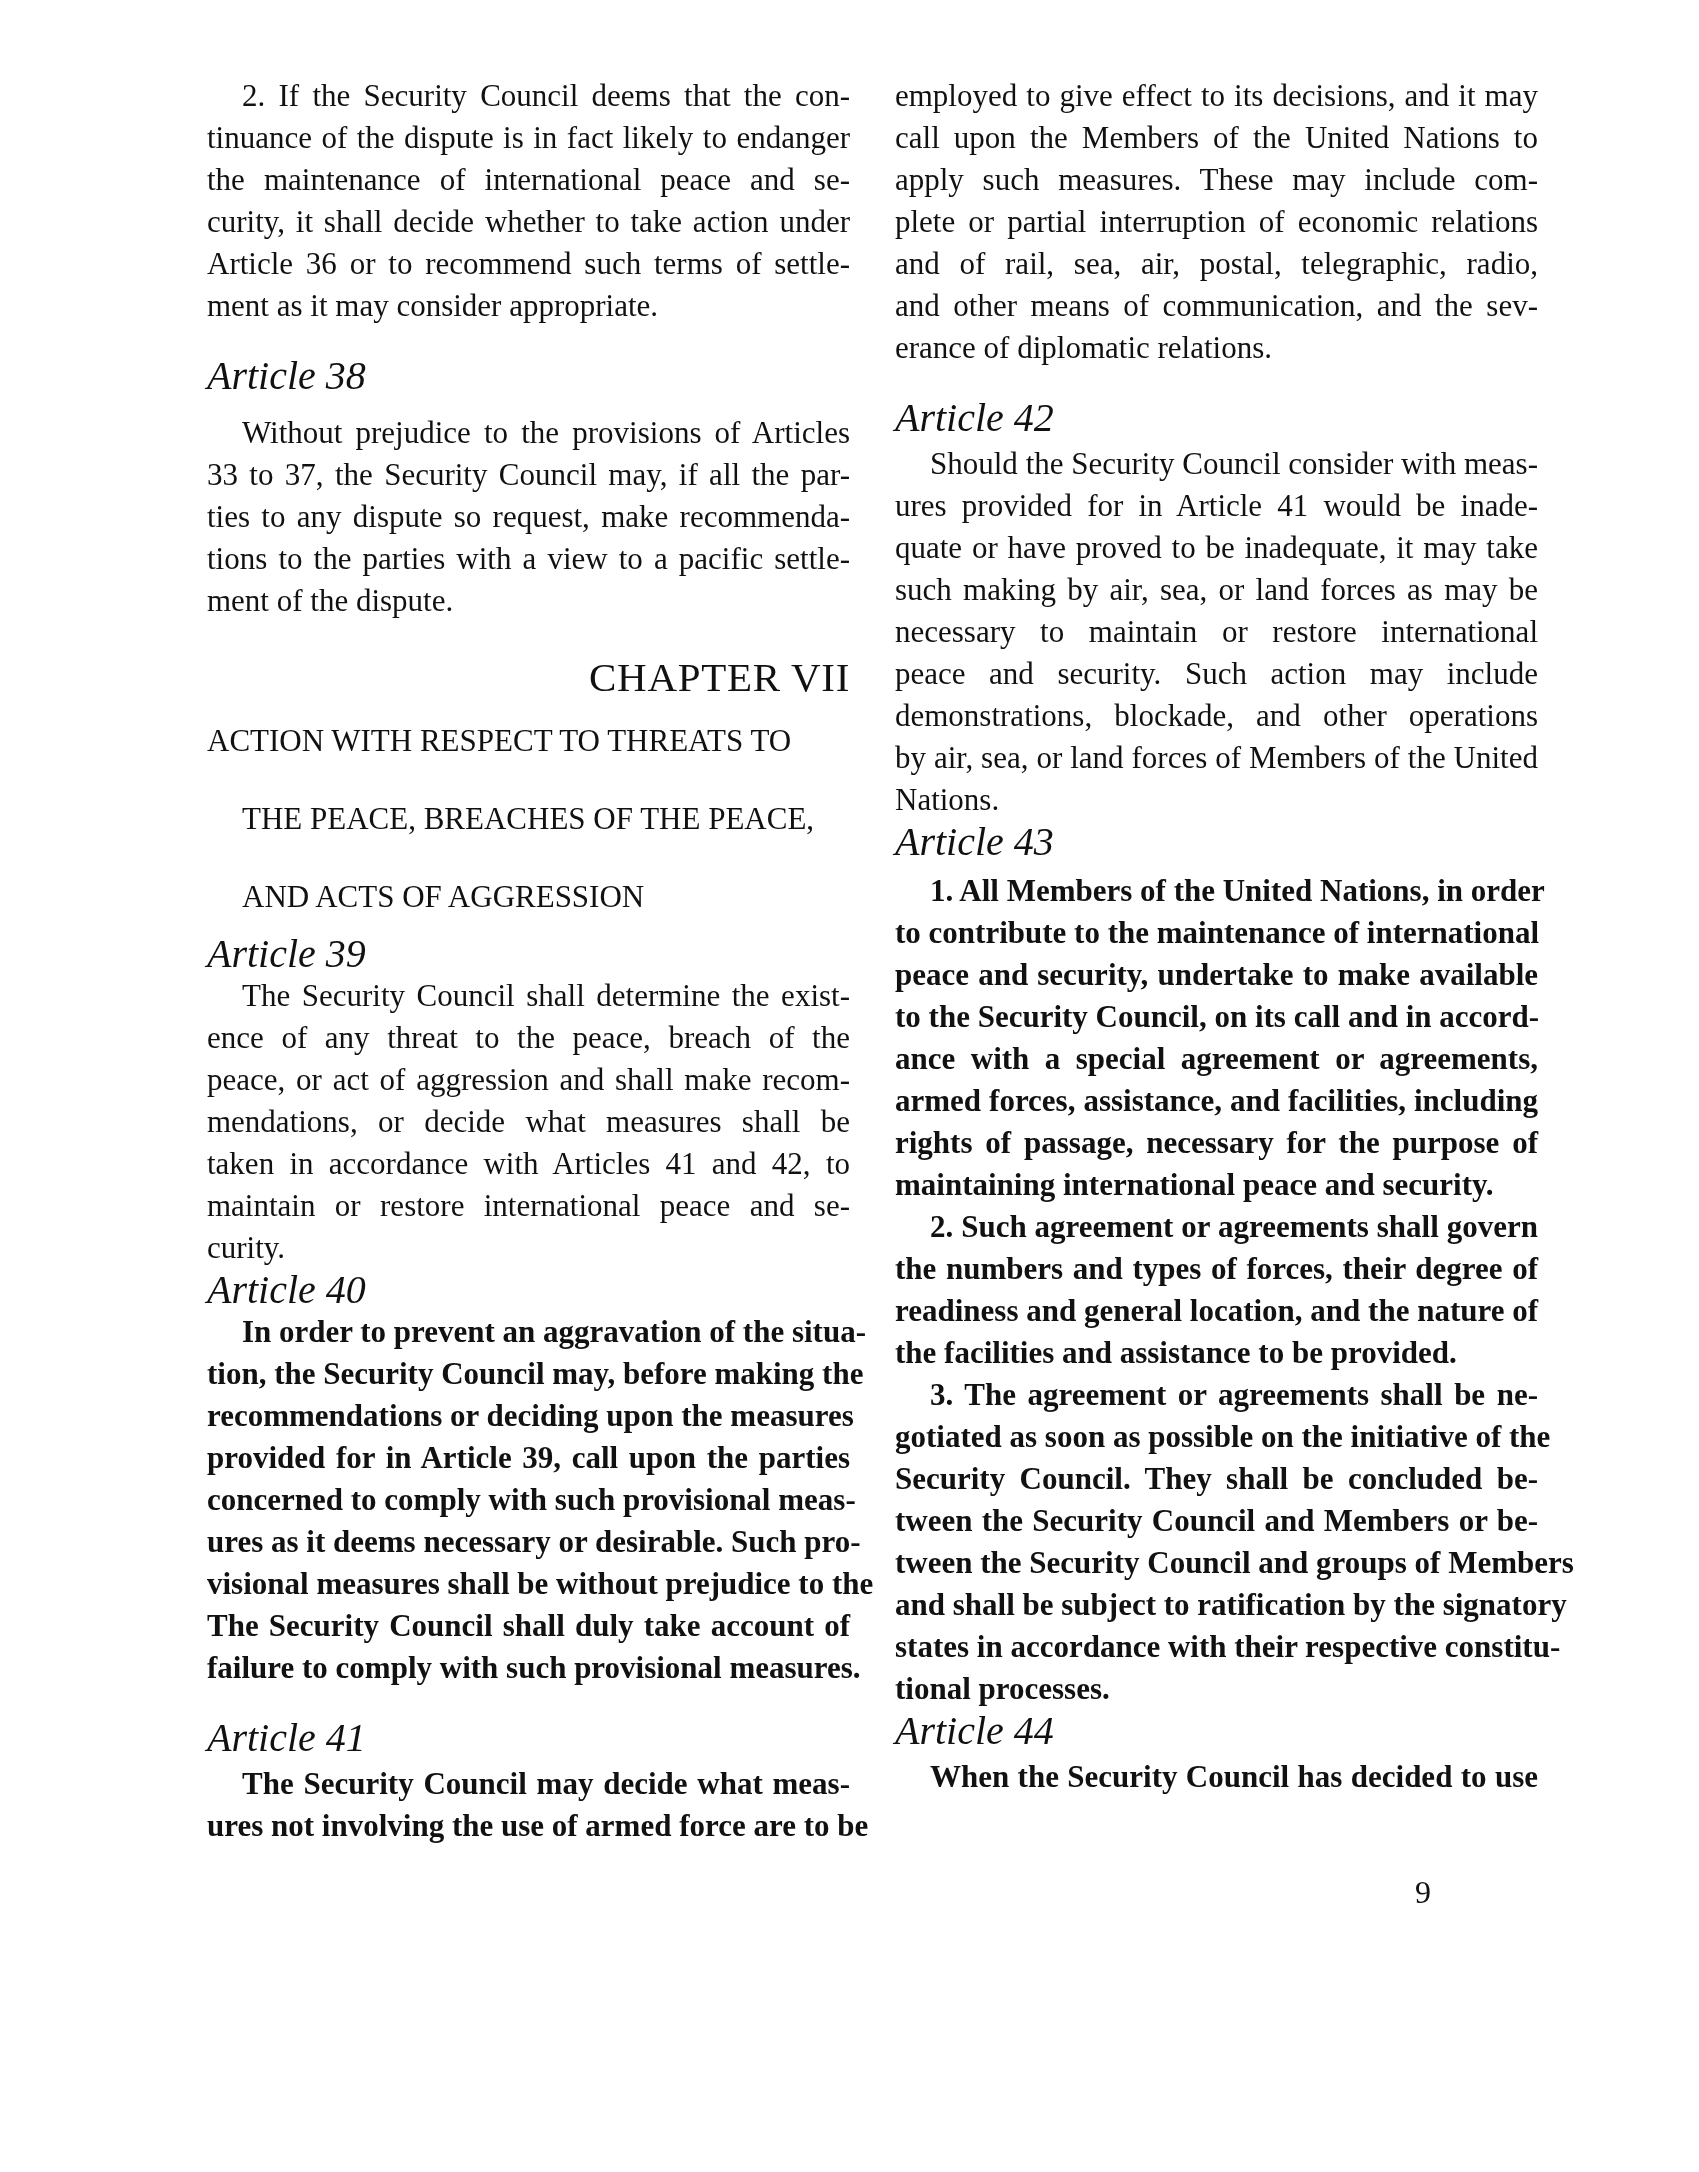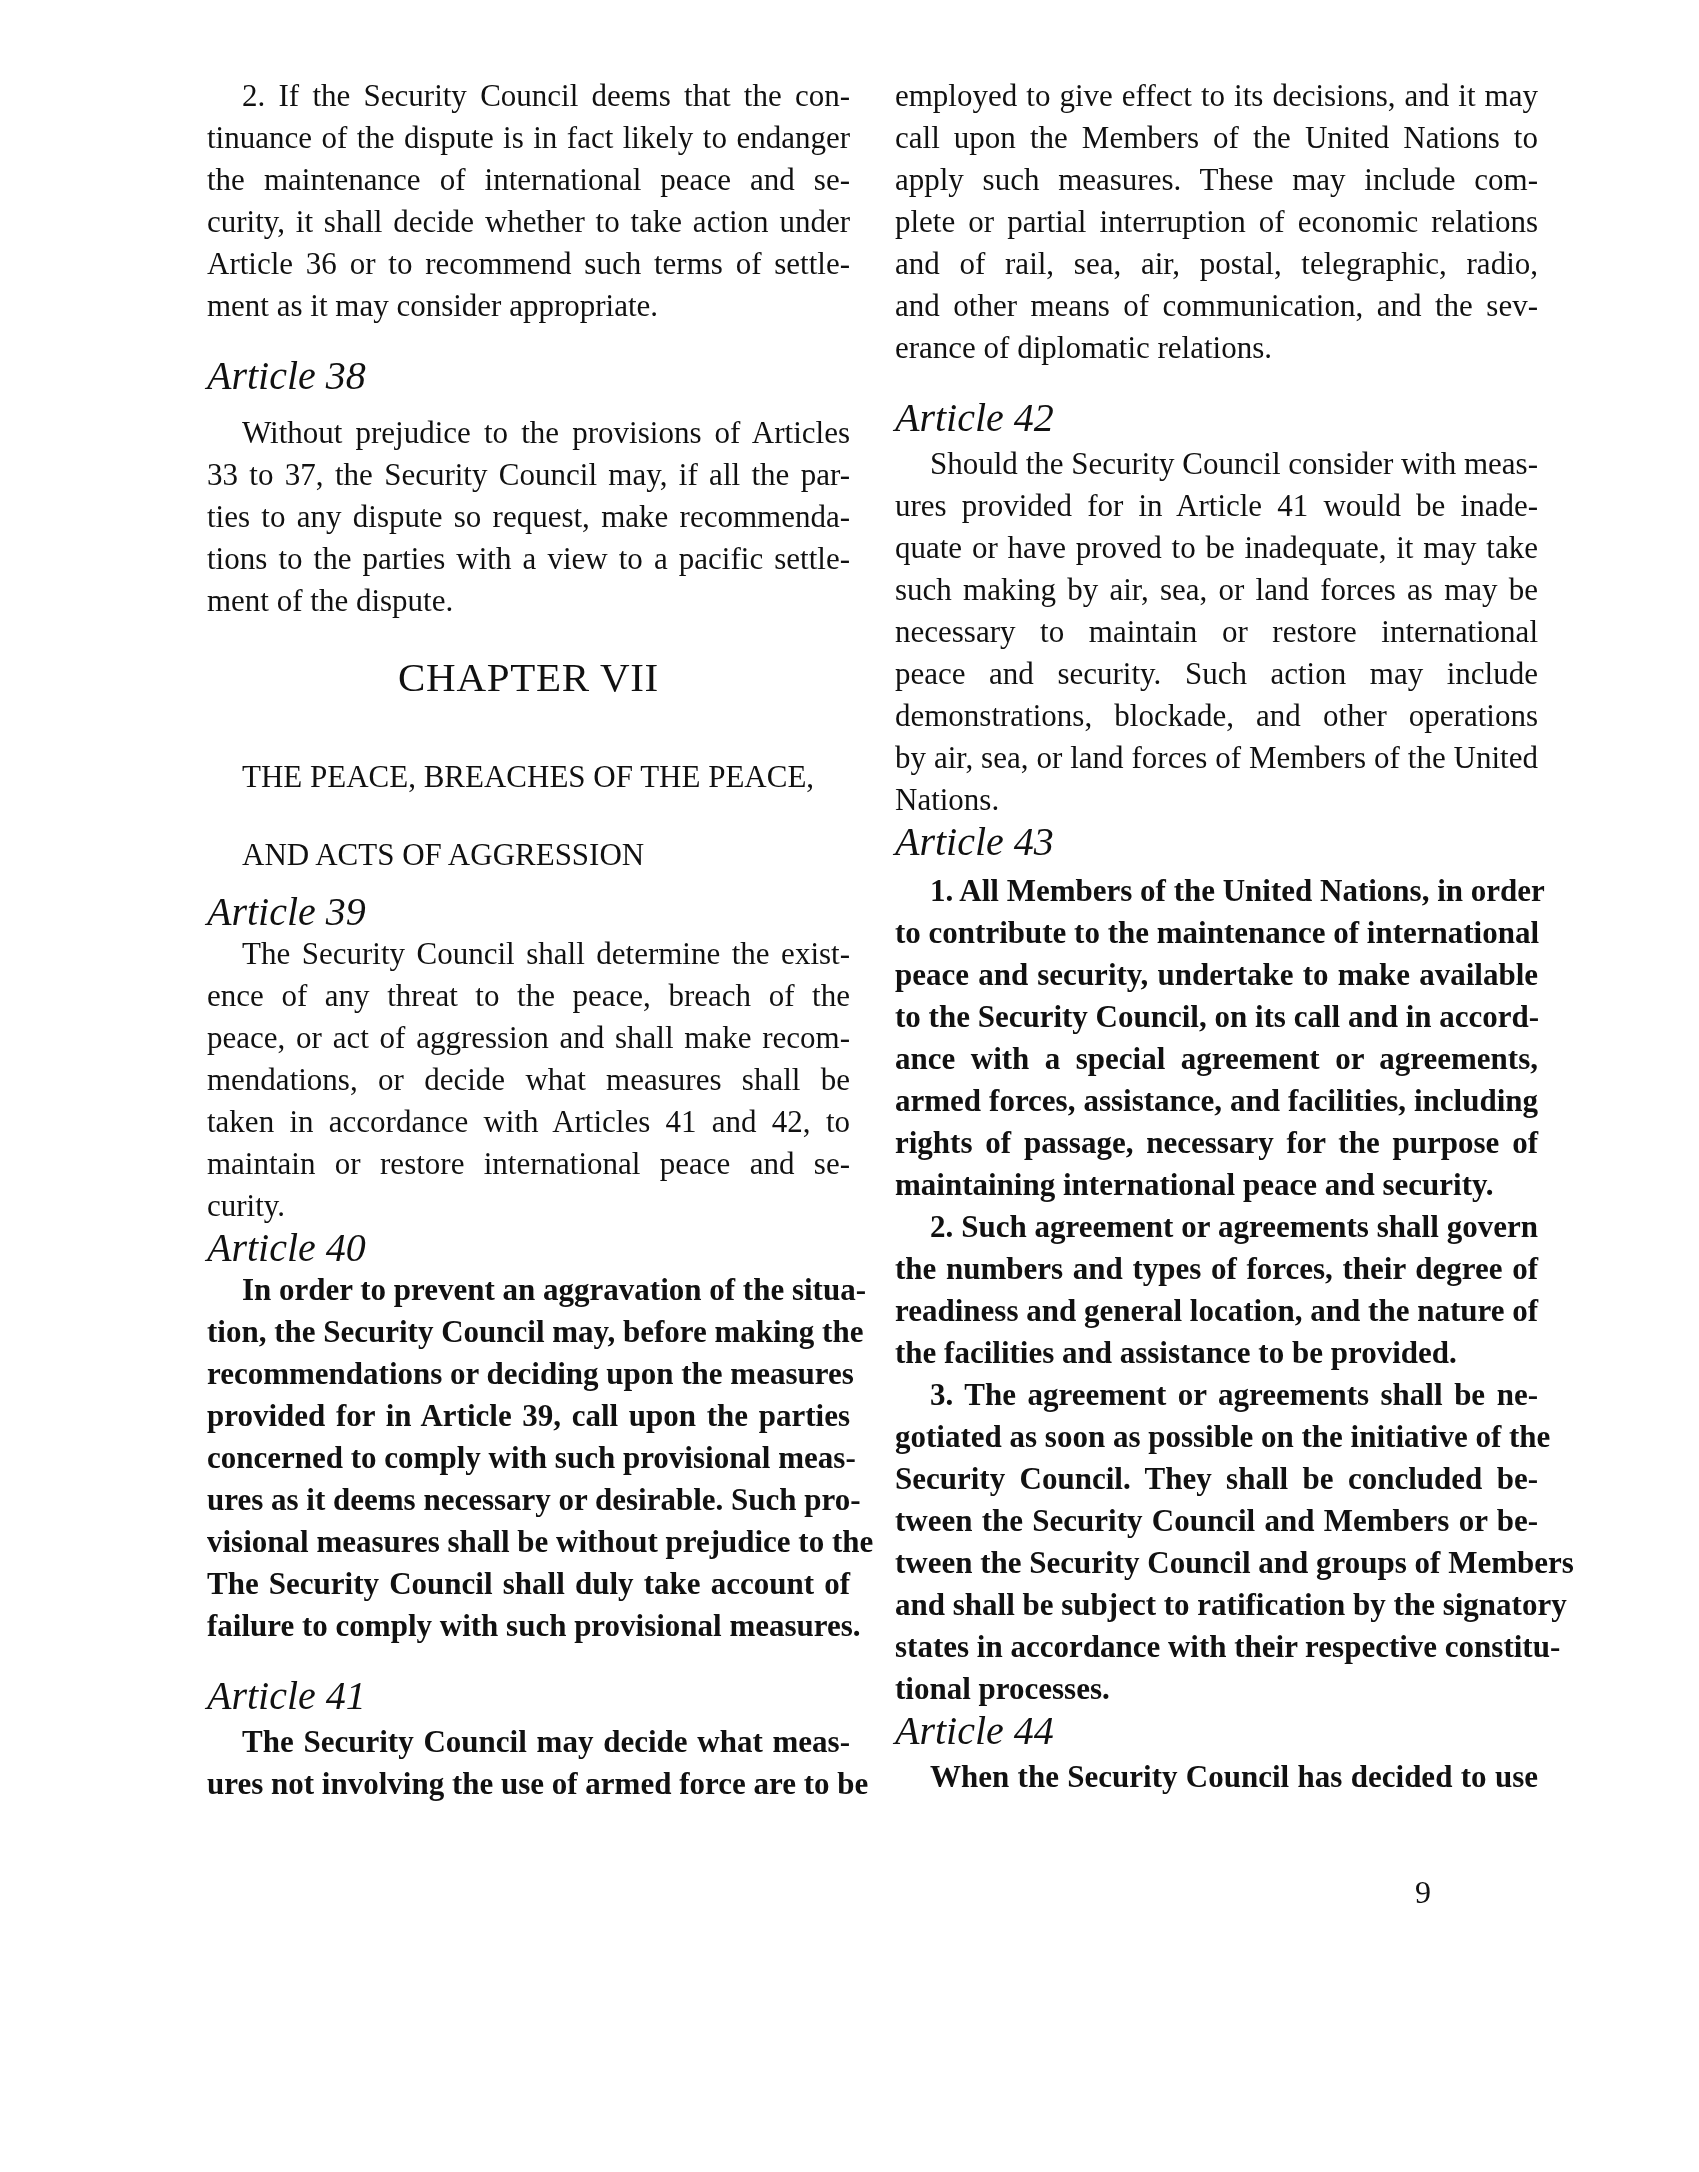--- a/index.html
+++ b/index.html
@@ -16,21 +16,21 @@
     font-size: 31px; white-space: nowrap; text-align: justify;
     text-align-last: justify;
   }
   .line.last { text-align-last: left; }
   .line.indent { padding-left: 35px; }
   .art {
     display: block; text-align: left; font-style: italic;
     font-size: 40px; height: 42px; line-height: 42px;
   }
   .chapter {
-    display: block; text-align: center; font-size: 41px;
+    display: block; text-align: right; font-size: 41px;
     height: 55px; line-height: 55px; letter-spacing: 0.7px;
   }
   .chap-title { display: block; font-size: 31px; line-height: 42px; }
   .chap-title .ln { display: block; white-space: nowrap; }
   .chap-title .ln.hang { padding-left: 35px; margin-top: 36px; }
   .gap-s { height: 15px; }
   .gap-m { height: 28px; }
   .page-num {
     position: absolute; left: 1415px; top: 1872px;
     font-size: 32px; line-height: 41px;
@@ -56,20 +56,21 @@
     <span class="line indent">Without prejudice to the provisions of Articles</span>
     <span class="line">33 to 37, the Security Council may, if all the par-</span>
     <span class="line">ties to any dispute so request, make recommenda-</span>
     <span class="line">tions to the parties with a view to a pacific settle-</span>
     <span class="line last">ment of the dispute.</span>
   </div>
   <div class="gap-m"></div>
   <span class="chapter">CHAPTER VII</span>
   <div class="gap-s"></div>
   <div class="chap-title">
+    <span class="ln">ACTION WITH RESPECT TO THREATS TO</span>
     <span class="ln hang">THE PEACE, BREACHES OF THE PEACE,</span>
     <span class="ln hang">AND ACTS OF AGGRESSION</span>
   </div>
   <div class="gap-s"></div>
   <span class="art">Article 39</span>
   <div>
     <span class="line indent">The Security Council shall determine the exist-</span>
     <span class="line">ence of any threat to the peace, breach of the</span>
     <span class="line">peace, or act of aggression and shall make recom-</span>
     <span class="line">mendations, or decide what measures shall be</span>

